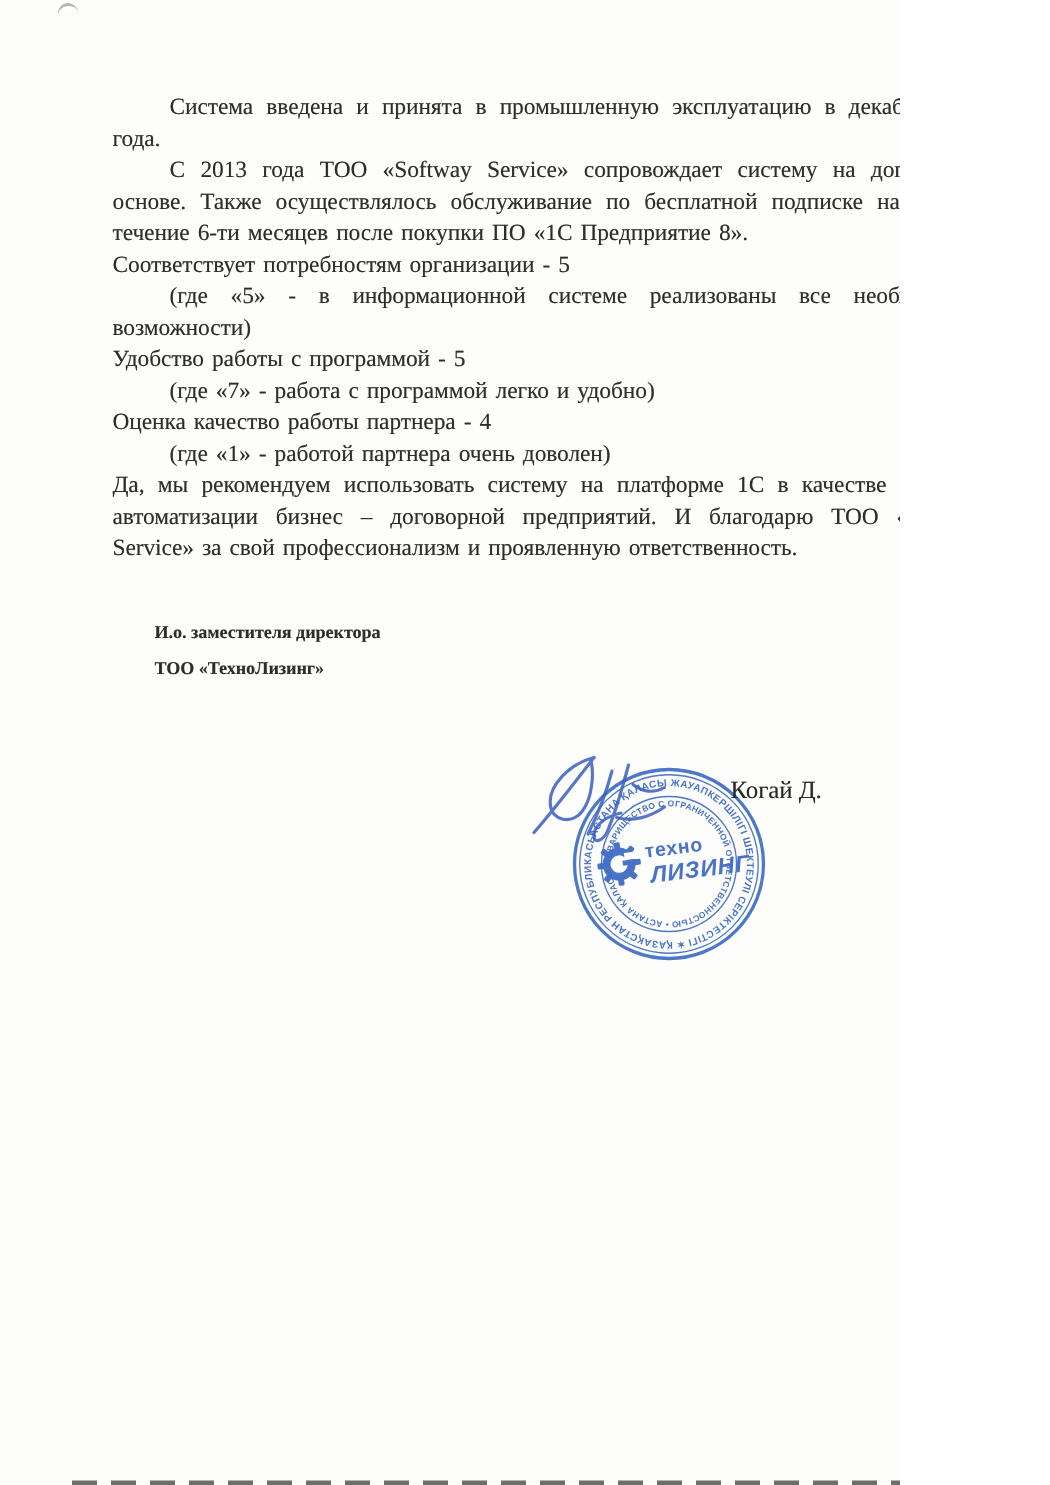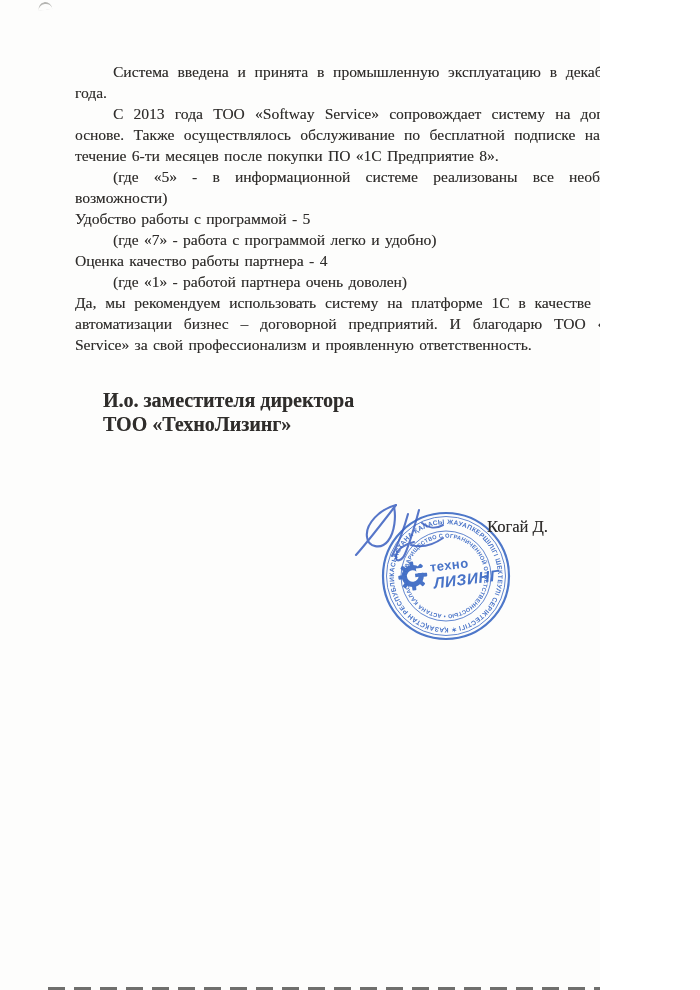--- a/index.html
+++ b/index.html
@@ -27,21 +27,21 @@
     text-shadow: 0.2px 0.2px 0.4px rgba(47,45,43,0.45);
   }
   .content p { margin: 0; }
   .indent { text-indent: 38px; }
   .sp-before { margin-top: 21px; }
   
   .sig-block {
     margin-top: 33px;
     margin-left: 28px;
     font-weight: bold;
-    font-size: 20px;
+    font-size: 12px;
     line-height: 24px;
     text-align: left;
     word-spacing: 0;
   }
   .signer-name {
     position: absolute;
     left: 487px; top: 517px;
     font-weight: normal;
     font-size: 16.5px;
     color: #2c2a28;
@@ -80,20 +80,21 @@
 <body>
 
 <div class="page">
 
   <div class="scan-mark-top"></div>
 
   <div class="content">
     <p class="indent">Система введена и принята в промышленную эксплуатацию в декабре 2012 года.</p>
     <p class="indent sp-before">С 2013 года ТОО «Softway Service» сопровождает систему на договорной основе. Также осуществлялось обслуживание по бесплатной подписке на ИТС в течение 6-ти месяцев после покупки ПО «1С Предприятие 8».</p>
 
+    <p>Соответствует потребностям организации - 5</p>
     <p class="indent">(где «5» - в информационной системе реализованы все необходимые возможности)</p>
     <p>Удобство работы с программой - 5</p>
     <p class="indent">(где «7» - работа с программой легко и удобно)</p>
     <p>Оценка качество работы партнера - 4</p>
     <p class="indent">(где «1» - работой партнера очень доволен)</p>
 
     <p class="sp-before">Да, мы рекомендуем использовать систему на платформе 1С в качестве решения автоматизации бизнес – договорной предприятий. И благодарю ТОО «Softway Service» за свой профессионализм и проявленную ответственность.</p>
 
     <div class="sig-block">
       <div>И.о. заместителя директора</div>

